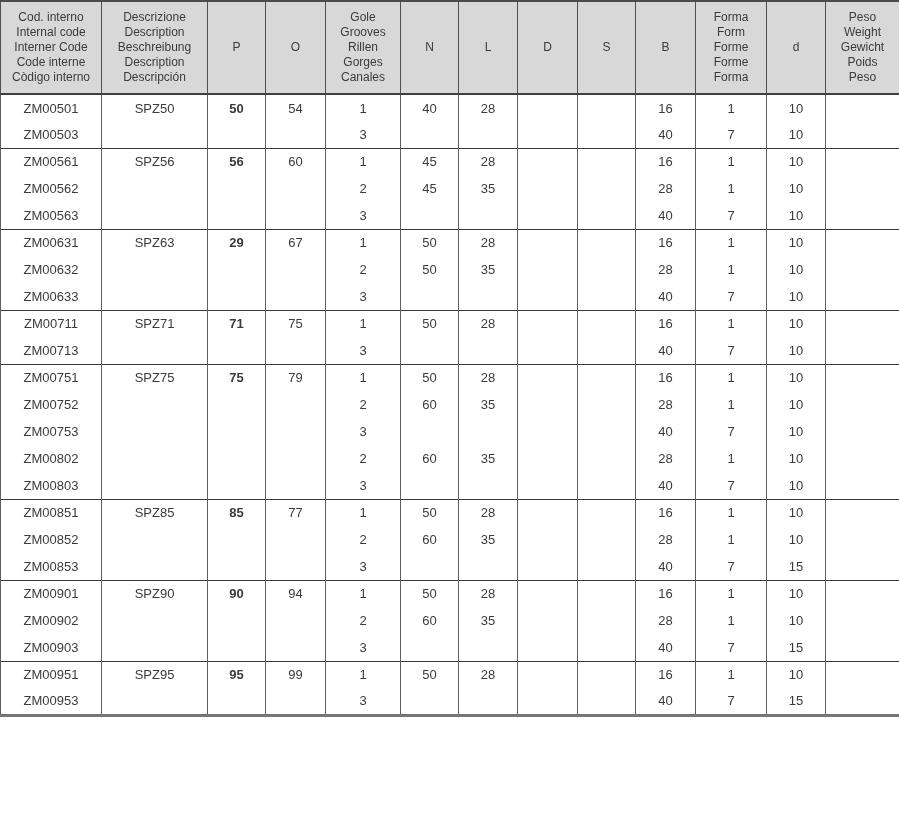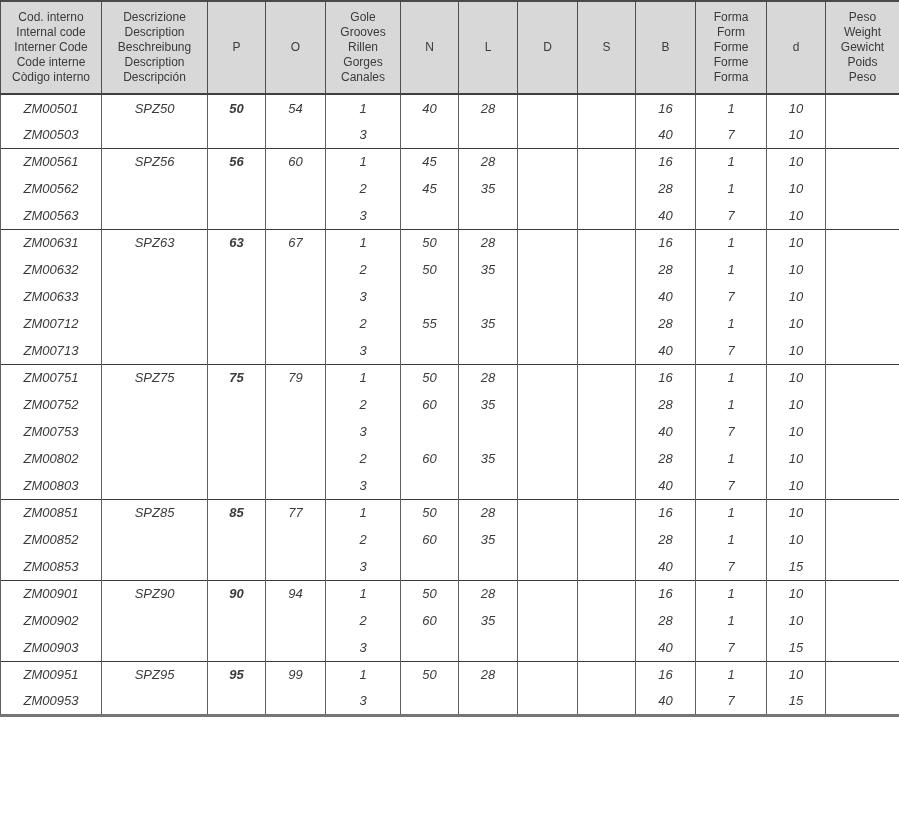--- a/index.html
+++ b/index.html
@@ -32,21 +32,21 @@
     color: #3b3b3b;
     text-align: center;
     vertical-align: middle;
     white-space: pre-line;
     border-left: 1px solid #4f4f4f;
     border-right: 1px solid #4f4f4f;
     border-bottom: 2px solid #404040;
     padding: 0 2px;
   }
   table.parts thead tr { height: 93px; }
-  table.parts tbody tr { height: 27px; font-style: italic; }
+  table.parts tbody tr { height: 27px; }
   table.parts td {
     font-size: 13px;
     text-align: center;
     vertical-align: middle;
     border-left: 1px solid #5f5f5f;
     border-right: 1px solid #5f5f5f;
     padding: 0 2px;
     overflow: hidden;
     white-space: nowrap;
   }
@@ -184,21 +184,21 @@
           <td></td>
           <td></td>
           <td>40</td>
           <td>7</td>
           <td>10</td>
           <td></td>
         </tr>
         <tr class="group-start">
           <td>ZM00631</td>
           <td>SPZ63</td>
-          <td class="bold">63</td>
+          <td class="bold">29</td>
           <td>67</td>
           <td>1</td>
           <td>50</td>
           <td>28</td>
           <td></td>
           <td></td>
           <td>16</td>
           <td>1</td>
           <td>10</td>
           <td></td>
@@ -226,31 +226,31 @@
           <td>3</td>
           <td></td>
           <td></td>
           <td></td>
           <td></td>
           <td>40</td>
           <td>7</td>
           <td>10</td>
           <td></td>
         </tr>
-        <tr>
-          <td>ZM00712</td>
-          <td></td>
-          <td></td>
-          <td></td>
-          <td>2</td>
-          <td>55</td>
-          <td>35</td>
-          <td></td>
-          <td></td>
-          <td>28</td>
+        <tr class="group-start">
+          <td>ZM00711</td>
+          <td>SPZ71</td>
+          <td class="bold">71</td>
+          <td>75</td>
+          <td>1</td>
+          <td>50</td>
+          <td>28</td>
+          <td></td>
+          <td></td>
+          <td>16</td>
           <td>1</td>
           <td>10</td>
           <td></td>
         </tr>
         <tr>
           <td>ZM00713</td>
           <td></td>
           <td></td>
           <td></td>
           <td>3</td>

